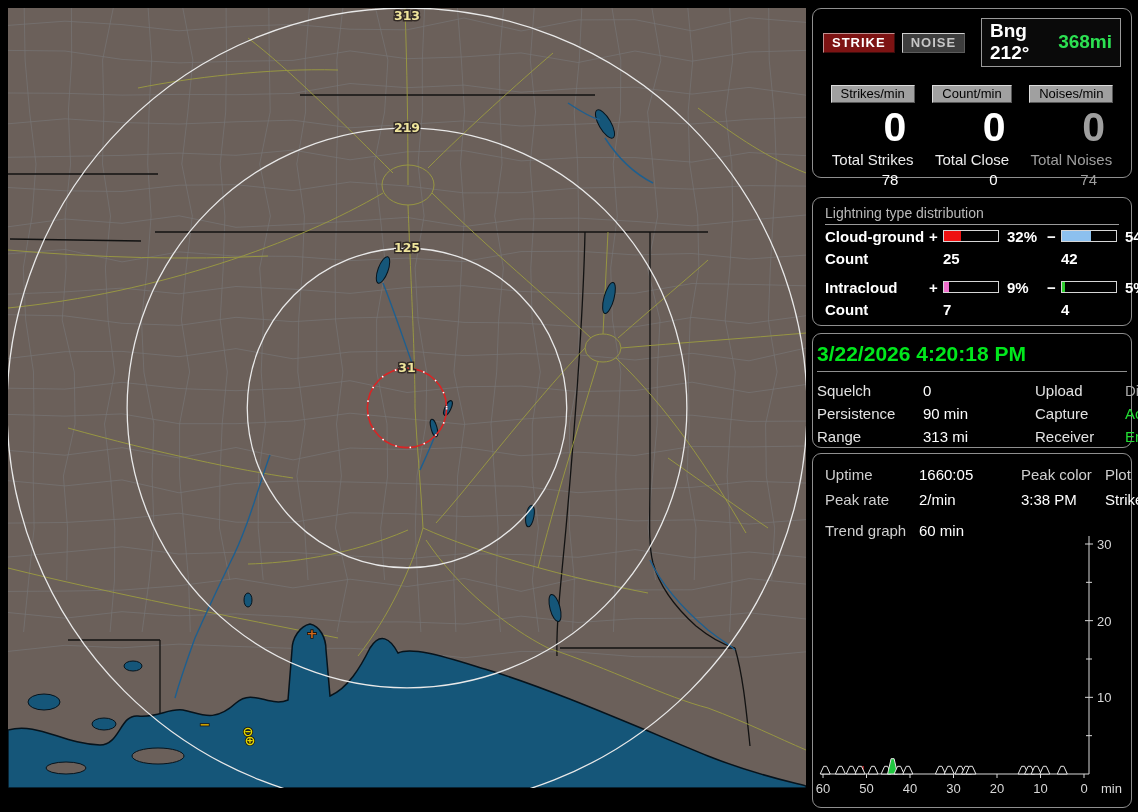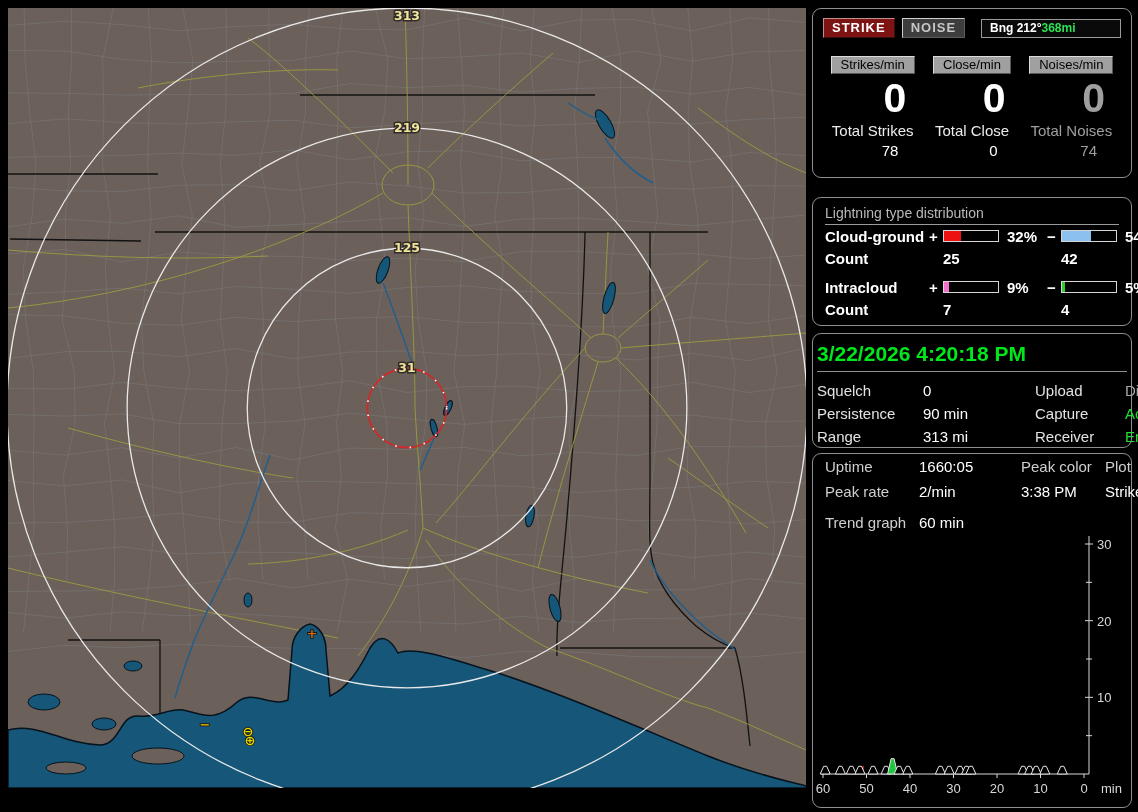--- a/index.html
+++ b/index.html
@@ -19,28 +19,28 @@
     border:1px solid #9a9a9a; padding:2px 4px; font-size:11px; line-height:13px; }
   .lg-row { display:grid; grid-template-columns:46px 30px 25px 29px 26px 33px 31px 31px; align-items:center; }
   .lg-hdr { color:#aab2c4; }
   .lg-colhdr { color:#dcdcdc; }
 
   
   .panel { position:absolute; left:812px; width:320px; background:#000; border:1px solid #8f8f8f; border-radius:9px; }
   #panel-counters { top:8px;  height:170px; padding:9px 10px; }
   #panel-dist     { top:197px; height:129px; padding:7px 12px; }
   #panel-clock    { top:333px; height:115px; padding:8px 4px; }
-  #panel-stats    { top:453px; height:355px; padding:4px 12px; }
+  #panel-stats    { top:453px; height:355px; padding:12px 12px; }
 
   #top-controls { display:flex; align-items:center; gap:7px; }
   .btn { font-weight:bold; font-size:13px; letter-spacing:1px; padding:1px 8px 2px; cursor:default; }
   #strike-btn { background:#7d1313; color:#fff; border:1px solid; border-color:#c09090 #3c0d0d #3c0d0d #c09090; }
   #noise-btn  { background:#3d3d3d; color:#c6c6c6; border:1px solid; border-color:#cfcfcf #5c5c5c #5c5c5c #cfcfcf; }
-  #bng-box { margin-left:auto; width:140px; display:flex; justify-content:flex-start; align-items:center;
-    border:1px solid #9a9a9a; background:#0a0a0a; font-weight:bold; font-size:12px; padding:1px 8px 2px; }
+  #bng-box { margin-left:auto; width:140px; display:flex; justify-content:center; align-items:center;
+    border:1px solid #9a9a9a; background:#0a0a0a; font-weight:bold; font-size:19px; padding:1px 8px 2px; }
   #bng-label { color:#fff; }
   #bng-distance { color:#2ce052; }
 
   #counter-cols { display:flex; margin-top:17px; }
   .counter-col { flex:1; text-align:center;text-decoration:underline; }
   .rate-btn { display:inline-block; background:#a0a0a0; color:#000; font-size:13px; padding:0 9px 1px;
     border:1px solid; border-color:#dcdcdc #565656 #565656 #dcdcdc; }
   .big-zero { font-size:41px; font-weight:bold; line-height:42px; color:#fff; text-align:right; padding-right:16px; margin-top:3px; }
   .total-label { font-size:15px; color:#ececec; margin-top:3px; }
   .total-value { font-size:15px; color:#fff; text-align:right; padding-right:24px; margin-top:3px; }
@@ -212,21 +212,21 @@
       </div>
     </div>
     <div id="counter-cols">
       <div class="counter-col">
         <span class="rate-btn">Strikes/min</span>
         <div class="big-zero">0</div>
         <div class="total-label">Total Strikes</div>
         <div class="total-value">78</div>
       </div>
       <div class="counter-col">
-        <span class="rate-btn">Close/min</span>
+        <span class="rate-btn">Count/min</span>
         <div class="big-zero">0</div>
         <div class="total-label">Total Close</div>
         <div class="total-value">0</div>
       </div>
       <div class="counter-col dim">
         <span class="rate-btn">Noises/min</span>
         <div class="big-zero">0</div>
         <div class="total-label">Total Noises</div>
         <div class="total-value">74</div>
       </div>

